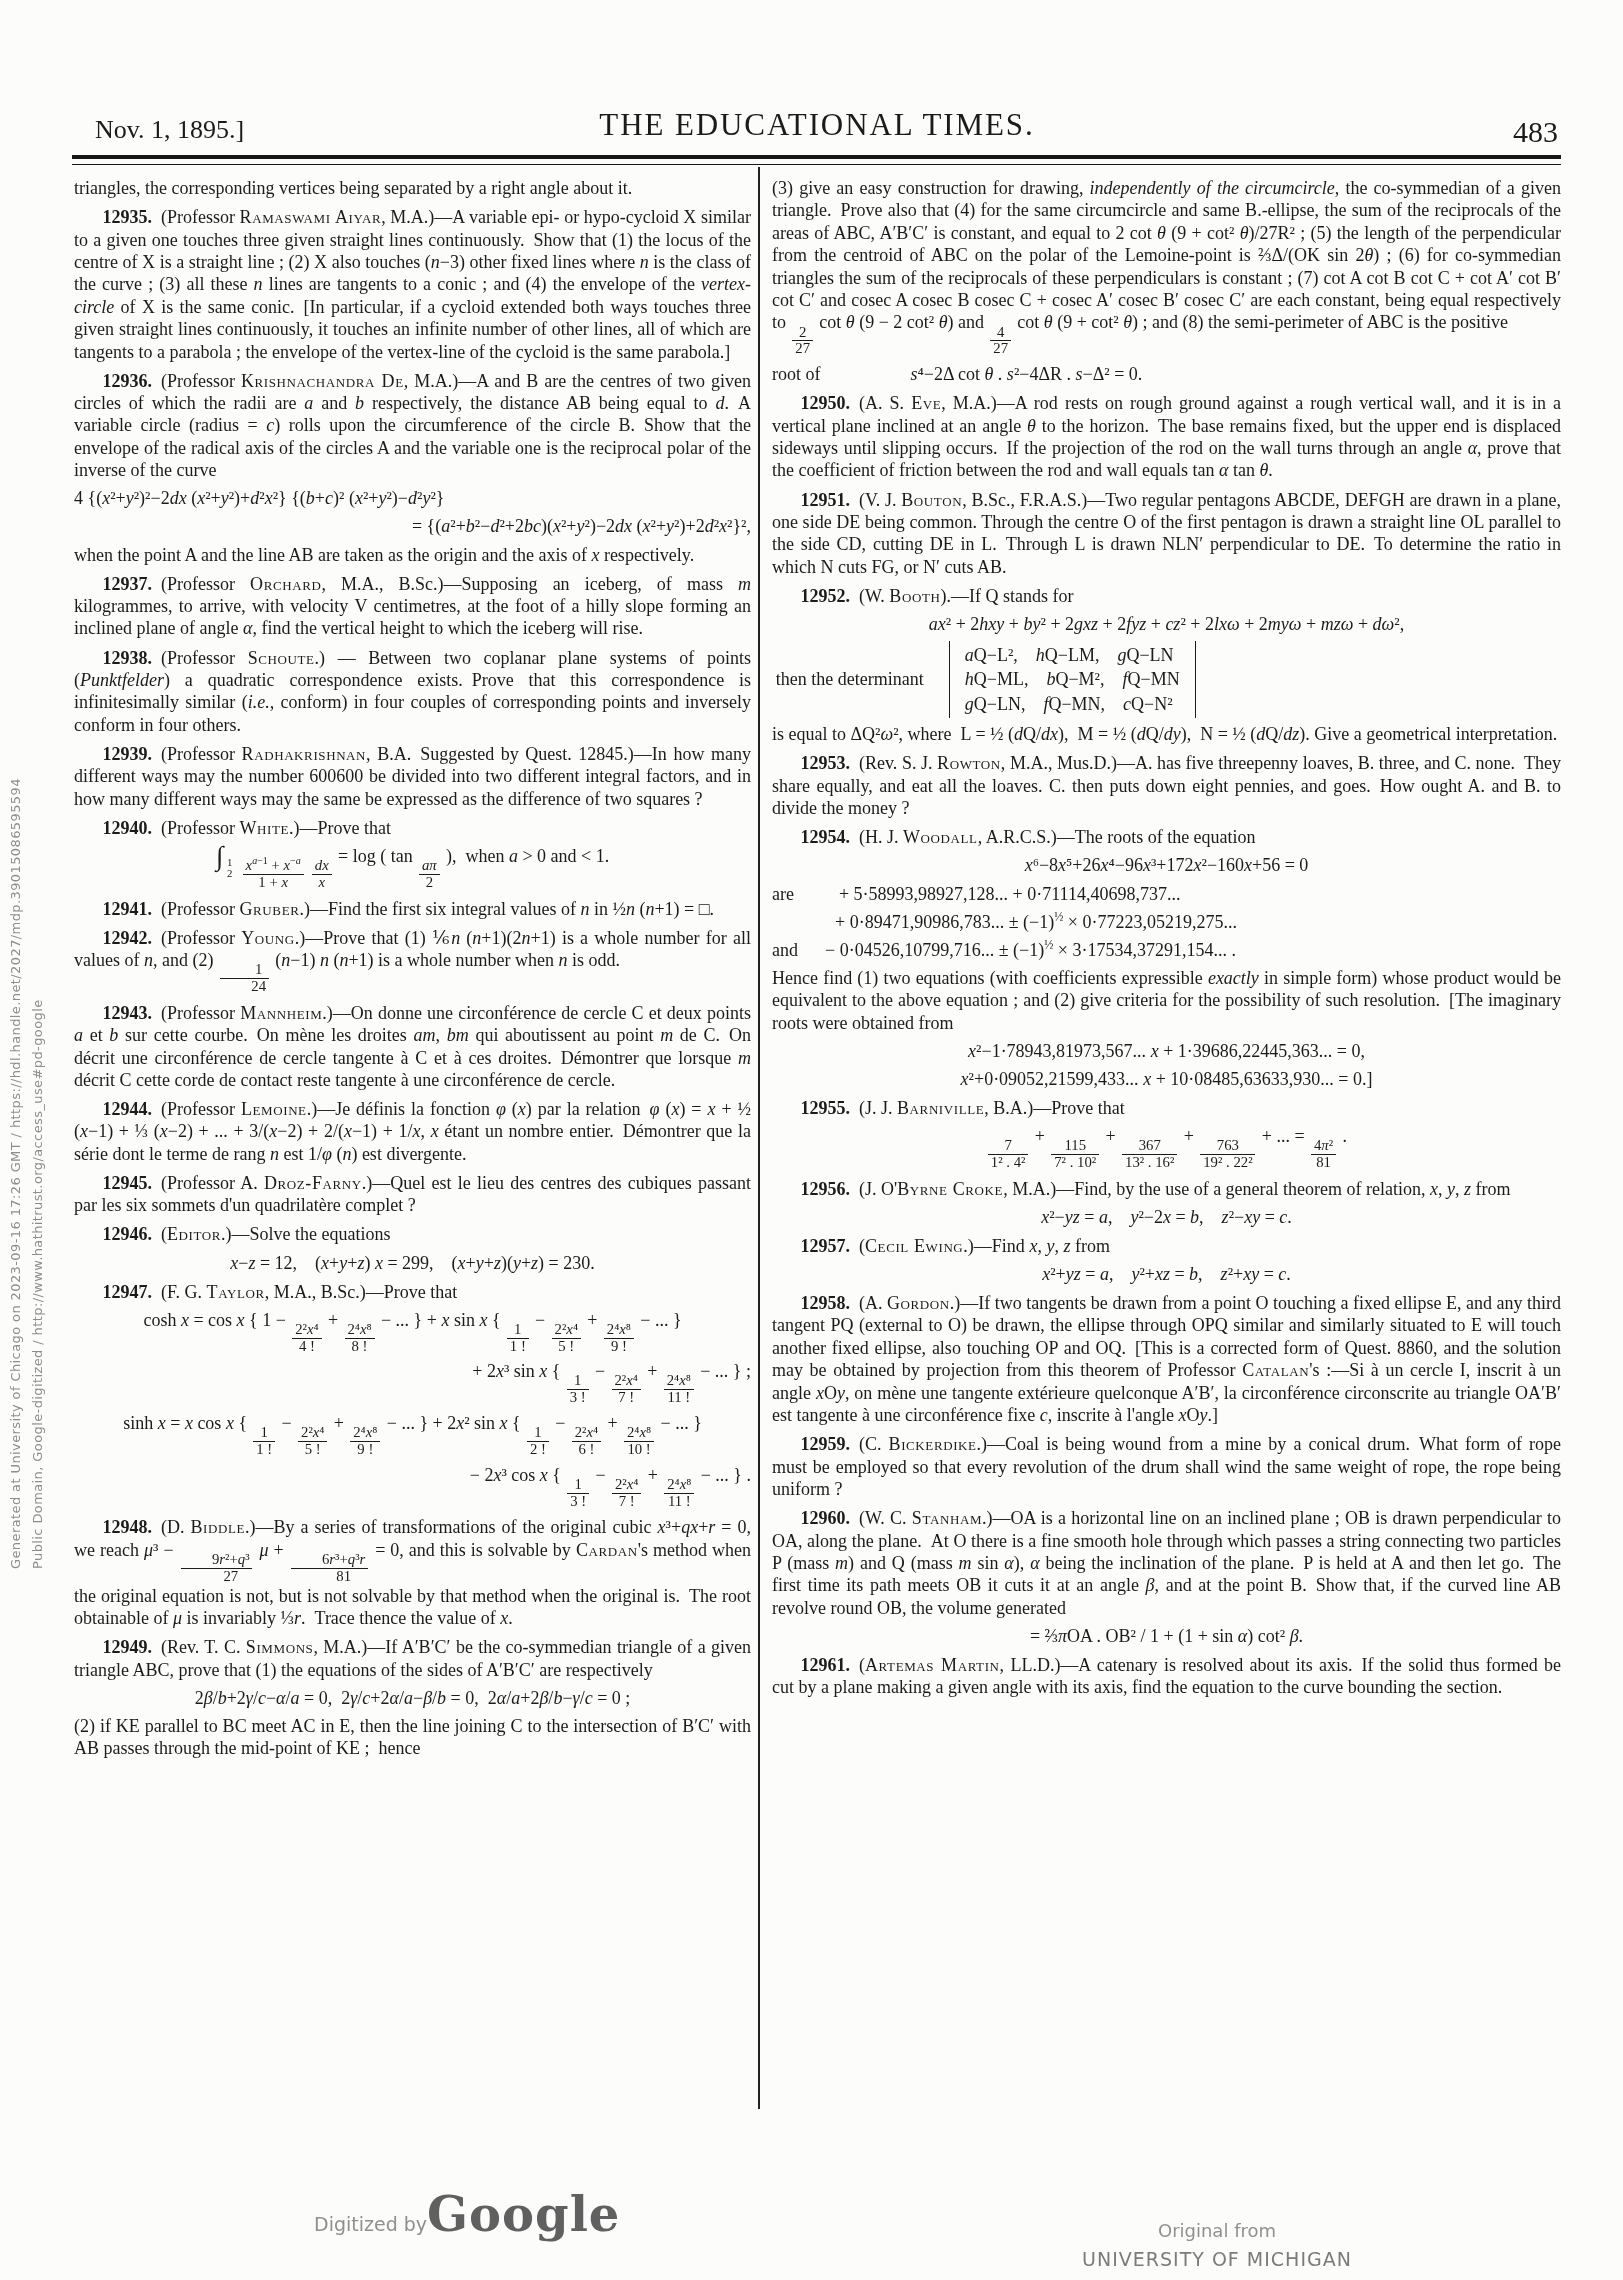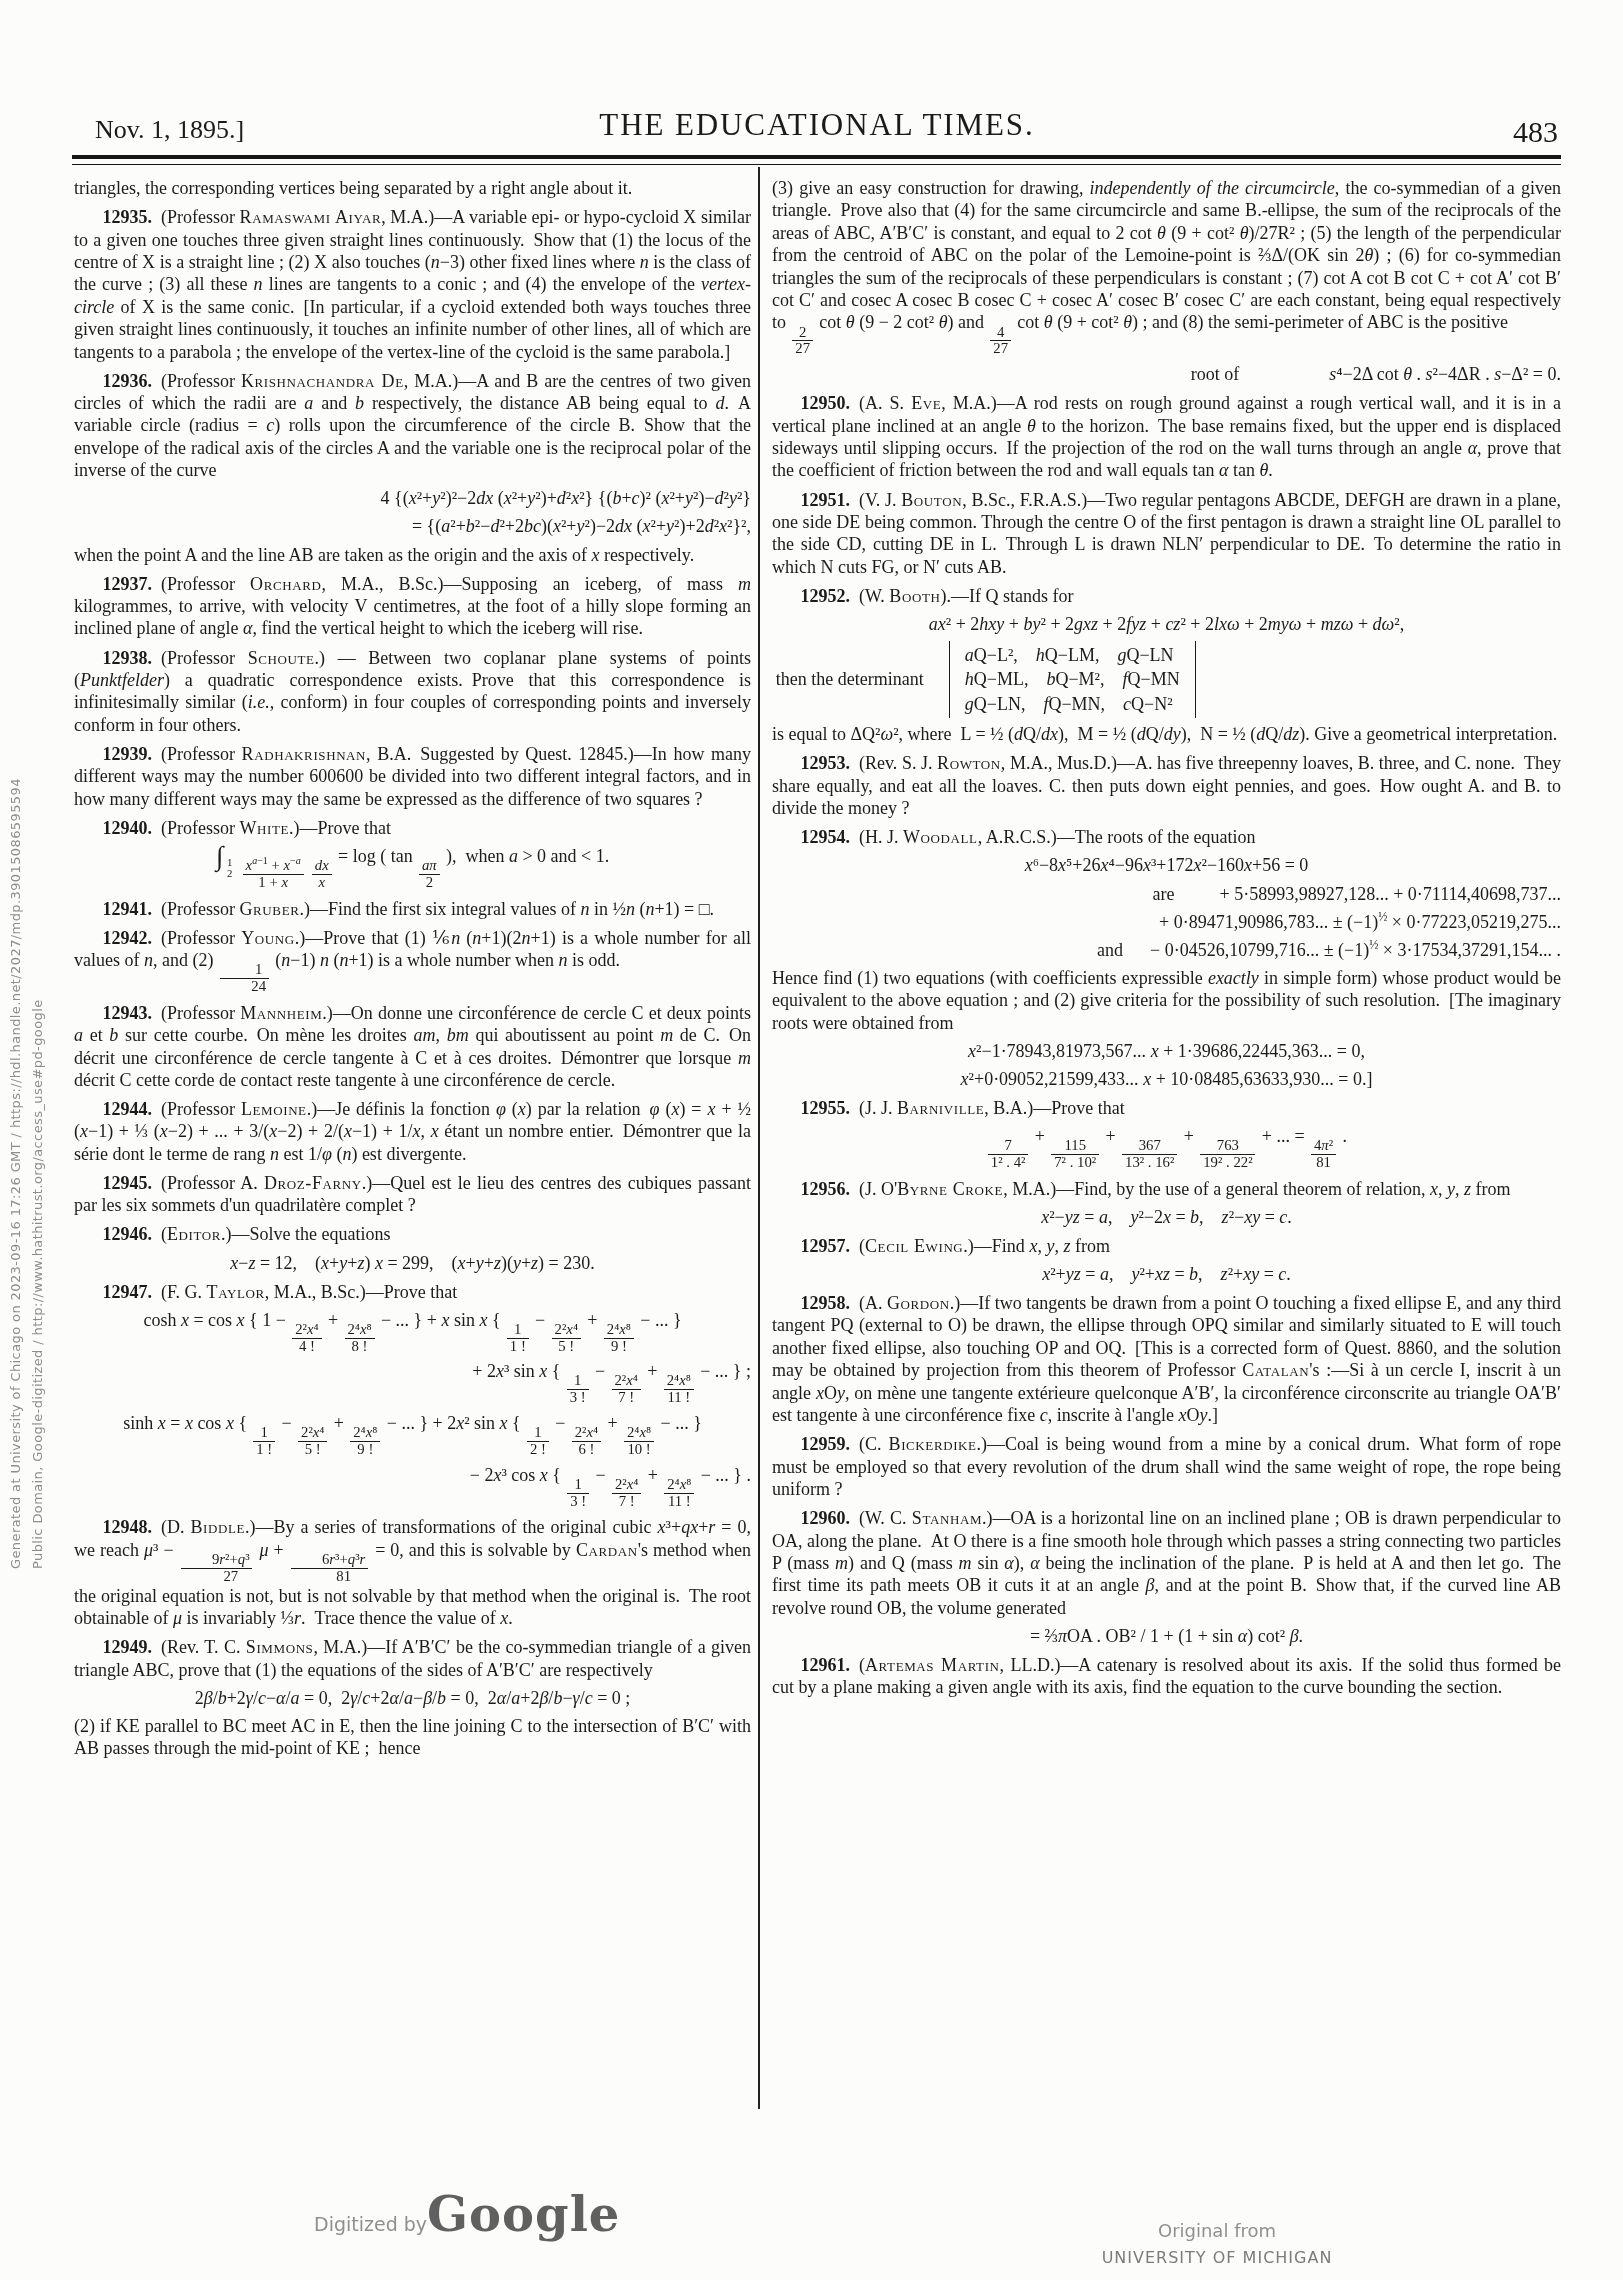--- a/index.html
+++ b/index.html
@@ -25,21 +25,21 @@
   
   .divider{position:absolute;left:758px;top:167px;width:1.9px;height:1942px;background:#222;}
   .col{position:absolute;top:177px;font-size:18px;line-height:22.4px;text-align:justify;}
   .col-left{left:74px;width:677px;}
   .col-right{left:772px;width:789px;}
 
   .blk{margin:0;}
   .p{text-indent:28.5px;margin-top:6.7px;}
   .p0{margin-top:0;}
   .c{text-align:center;text-indent:0;margin:5.7px 0;}
-  .fl{text-align:right;text-indent:0;margin:5.7px 0;}
+  .fl{text-align:left;text-indent:0;margin:5.7px 0;}
   .fr{text-align:right;text-indent:0;margin:5.7px 0;}
 
   .sc{font-variant:small-caps;letter-spacing:0.6px;}
   sup{font-size:.68em;line-height:0;}
   .big{font-size:1.5em;vertical-align:-.12em;}
   .frac{display:inline-flex;flex-direction:column;vertical-align:-.55em;text-align:center;
         line-height:1.08;font-size:.82em;margin:0 1.9px;}
   .fnum{border-bottom:1.4px solid #1b1b1b;padding:0 2.9px;}
   .fnum0{padding:0 1px;}
   .fden{padding:0 2.9px;}
@@ -52,21 +52,21 @@
        padding:1.9px 15px;line-height:1.35;}
   .det-row{display:block;}
 
   
   .footer-left{position:absolute;left:314px;top:2186px;display:flex;align-items:baseline;}
   .digitized{font-size:19px;color:#8f8f8f;font-family:"DejaVu Sans",sans-serif;}
   .google-logo{font-size:48px;color:#606060;font-family:"DejaVu Serif",serif;font-weight:bold;letter-spacing:1px;}
   .footer-right{position:absolute;left:1022px;width:390px;top:2188px;text-align:center;
        font-family:"DejaVu Sans",sans-serif;margin-top:32px;}
   .original-from{font-size:18px;color:#909090;margin-bottom:6.7px;}
-  .institution{font-size:16px;color:#7b7b7b;letter-spacing:1px;}
+  .institution{font-size:19px;color:#7b7b7b;letter-spacing:1px;}
 </style>
 </head>
 <body>
 
 <div class="page">
 
   <div class="sidebar-text" id="side1">Generated at University of Chicago on 2023-09-16 17:26 GMT  /  https://hdl.handle.net/2027/mdp.39015086595594</div>
   <div class="sidebar-text" id="side2">Public Domain, Google-digitized  /  http://www.hathitrust.org/access_use#pd-google</div>
 
   <div class="header">

